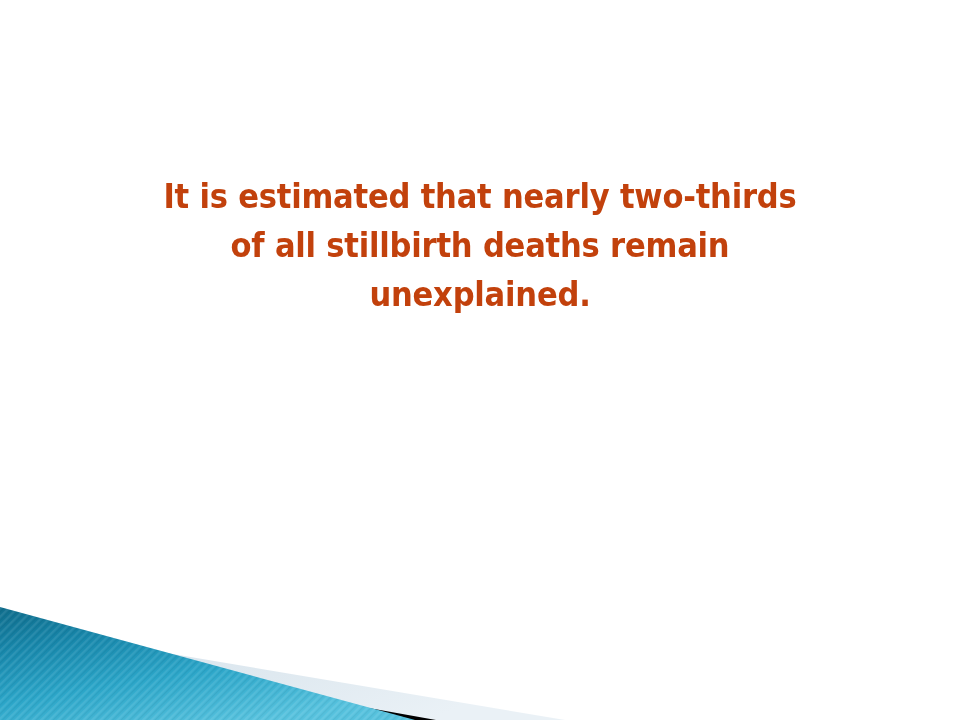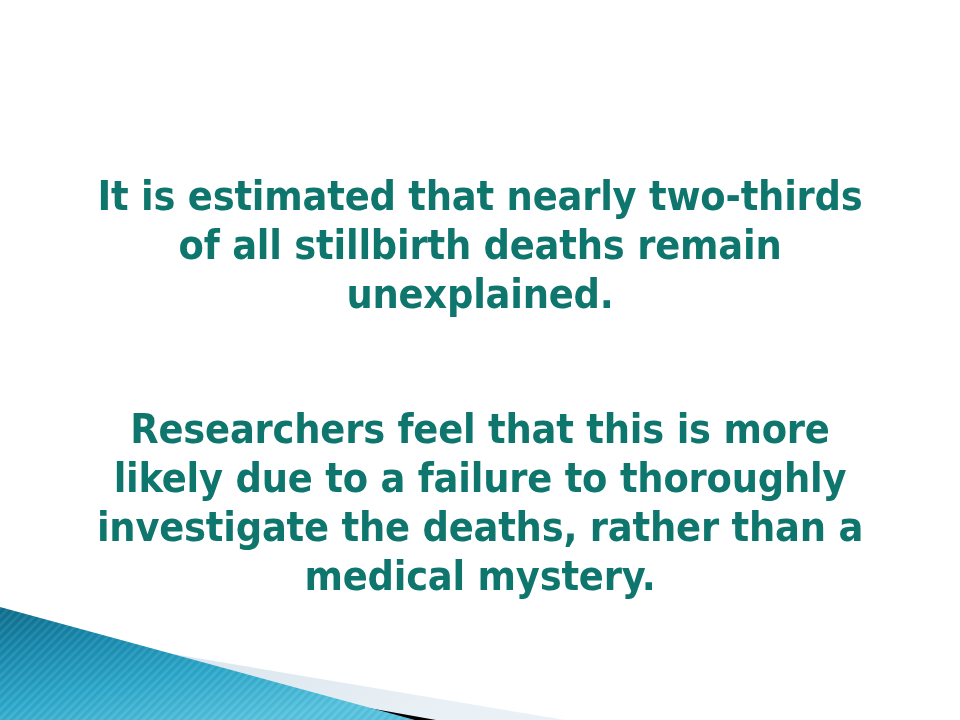--- a/index.html
+++ b/index.html
@@ -21,23 +21,23 @@
   
   .text-block {
     position: absolute;
     left: 60px;
     top: 172px;
     width: 840px;
     text-align: center;
   }
 
   .para {
-    color: #0f766e;
+    color: #c2410c;
     font-weight: bold;
-    font-size: 41px;
+    font-size: 34px;
     line-height: 49px;
     letter-spacing: -0.2px;
     font-stretch: condensed;
     white-space: pre-line;
     margin: 0;
   }
 
   .para-gap {
     height: 86px;
   }
@@ -64,24 +64,20 @@
 <div id="slide">
 
   <div class="text-block">
 
     <p class="para">It is estimated that nearly two-thirds
 of all stillbirth deaths remain
 unexplained.</p>
 
     <div class="para-gap"></div>
 
-    <p class="para">Researchers feel that this is more
-likely due to a failure to thoroughly
-investigate the deaths, rather than a
-medical mystery.</p>
 
   </div>
 
   <div class="corner-decor">
     <svg viewBox="0 0 600 130" preserveAspectRatio="none" xmlns="http://www.w3.org/2000/svg">
       <defs>
 
         <linearGradient id="tealGrad" x1="0" y1="0" x2="0.62" y2="1">
           <stop offset="0%" stop-color="#0f6d8c"></stop>
           <stop offset="28%" stop-color="#1787ab"></stop>

